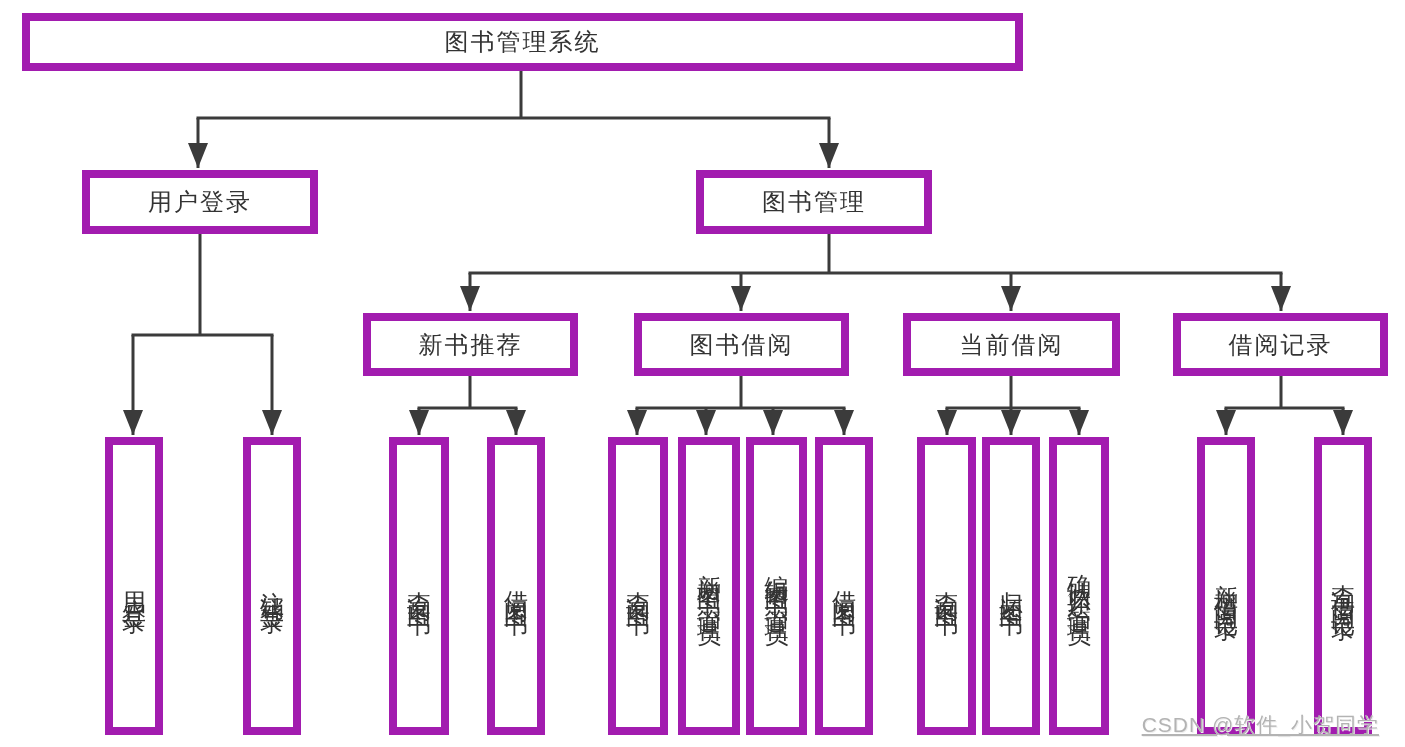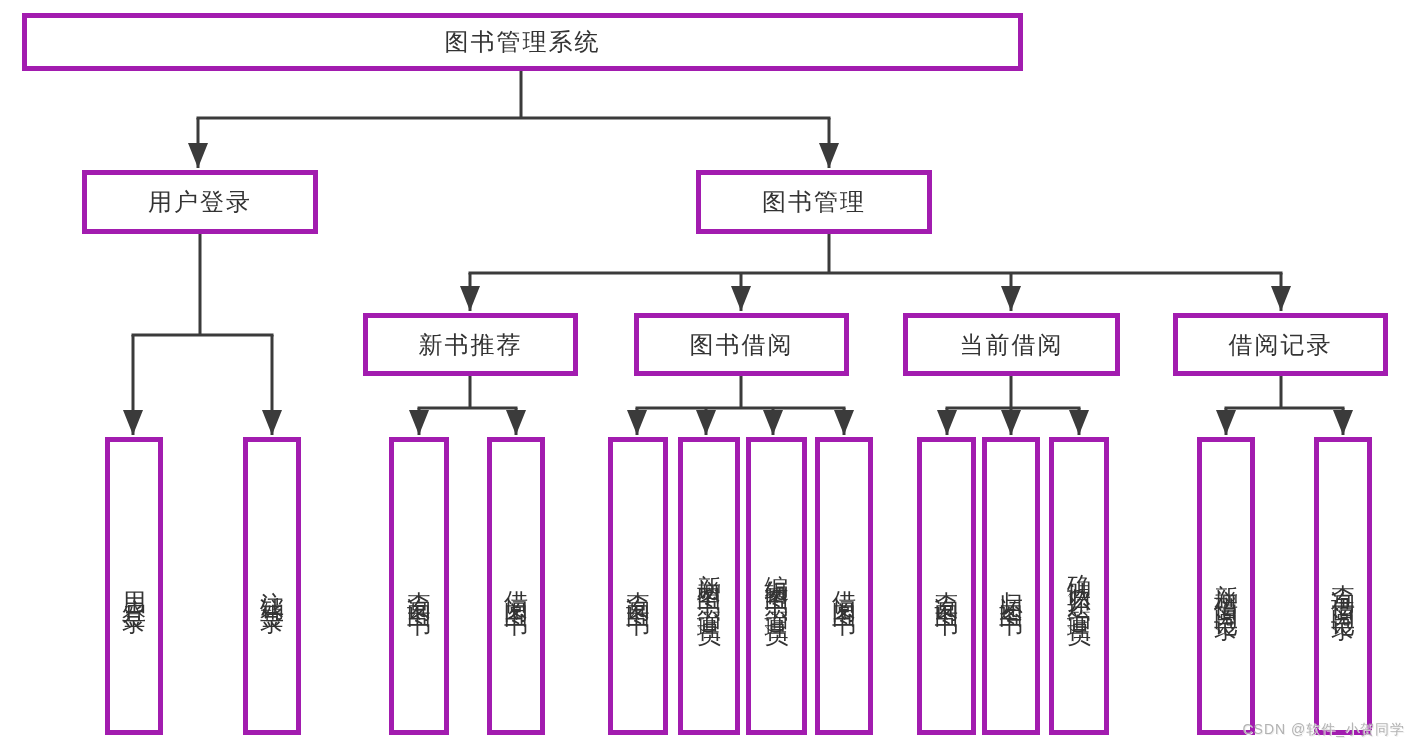--- a/index.html
+++ b/index.html
@@ -16,21 +16,21 @@
     overflow: hidden;
   }
   svg.connectors {
     position: absolute;
     left: 0; top: 0;
     width: 1405px; height: 747px;
   }
   .node {
     position: absolute;
     box-sizing: border-box;
-    border: 5px solid #a21caf;
+    border: 8px solid #a21caf;
     background: #ffffff;
     display: flex;
     align-items: center;
     justify-content: center;
     color: #333333;
   }
   .hl {
     font-size: 24px;
     letter-spacing: 2px;
     color: #333333;
@@ -39,27 +39,28 @@
   .vl {
     writing-mode: vertical-rl;
     text-orientation: mixed;
     font-size: 24px;
     letter-spacing: 7px;
     color: #333333;
     line-height: 1;
   }
   .watermark {
     position: absolute;
-    right: 0;
+    right: 26px;
     bottom: 8px;
-    font-size: 14px;
+    font-size: 21px;
     letter-spacing: 1px;
     color: #b3b3b3;
     text-shadow: 1px 1px 0 #efefef;
     white-space: nowrap;
+    text-decoration: underline;
   }
 </style>
 </head>
 <body>
 
 <div class="canvas">
 
   <svg class="connectors" viewBox="0 0 1405 747" xmlns="http://www.w3.org/2000/svg">
     <defs>
       <marker id="arw" viewBox="0 0 25 20" refX="25" refY="10" markerWidth="25" markerHeight="20" markerUnits="userSpaceOnUse" orient="auto">

